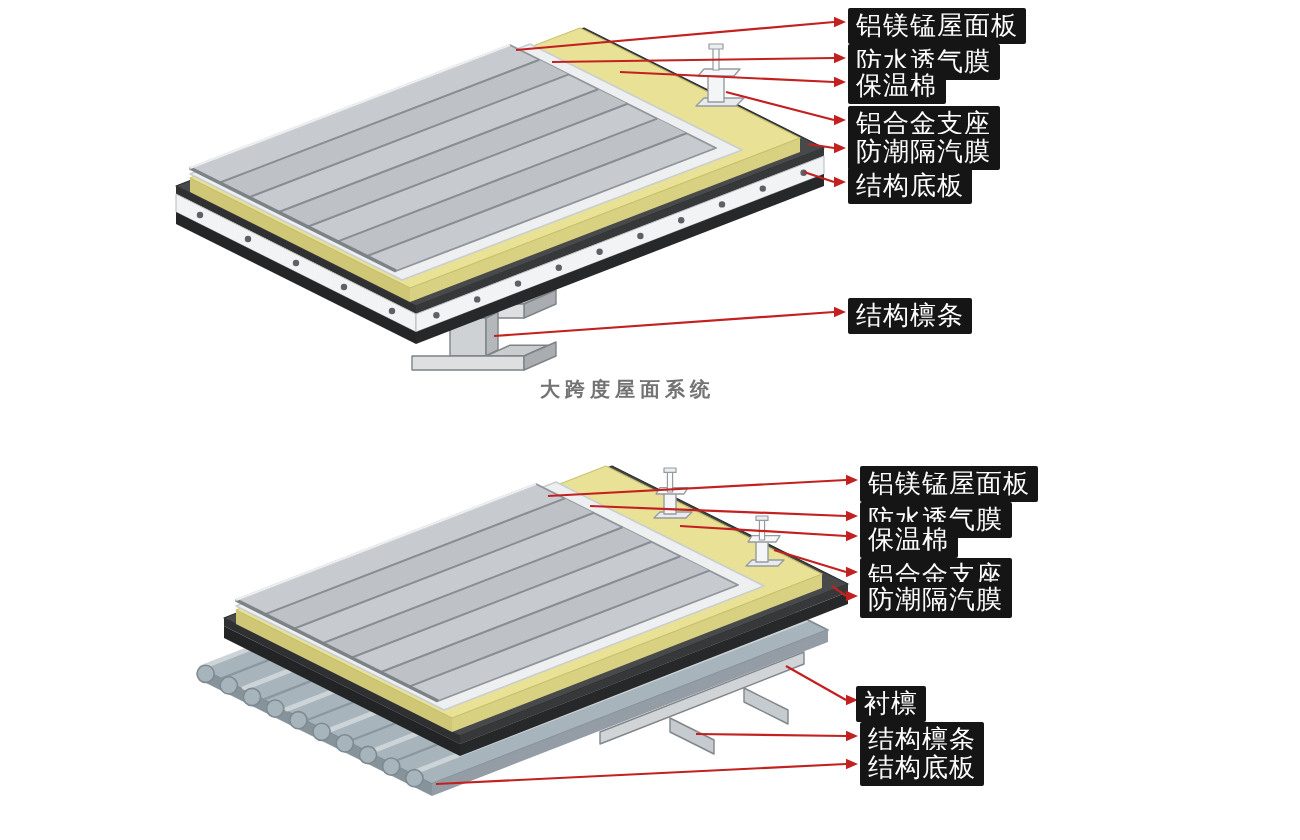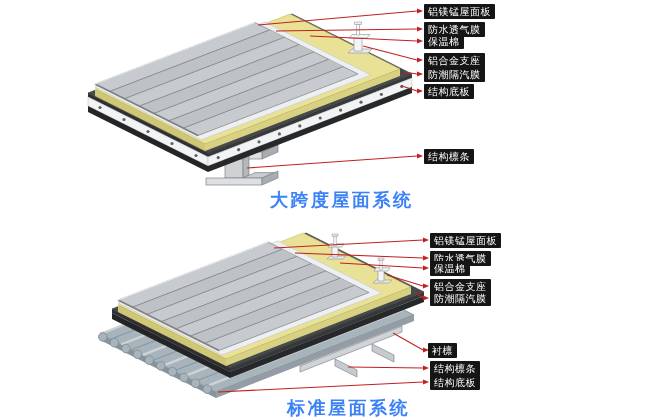--- a/index.html
+++ b/index.html
@@ -1,21 +1,21 @@
 <!DOCTYPE html>
 <html><head>
 <meta charset="utf-8">
 <style>
   html,body{margin:0;padding:0;background:#fff;}
   .canvas{position:relative;width:650px;height:420px;background:#ffffff;overflow:hidden;
           font-family:"DejaVu Sans","Liberation Sans",sans-serif;}
   .canvas svg{position:absolute;left:0;top:0;}
-  .chip{position:absolute;background:#151515;color:#ffffff;font-size:10px;line-height:1;
+  .chip{position:absolute;background:#151515;color:#ffffff;font-size:13px;line-height:1;
         padding:2.5px 4px;white-space:nowrap;border-radius:1px;letter-spacing:0.5px;}
-  .title{position:absolute;color:#3b82f6;font-weight:bold;font-size:18px;letter-spacing:2.5px;white-space:nowrap;}
+  .title{position:absolute;color:#737373;font-weight:bold;font-size:10px;letter-spacing:2.5px;white-space:nowrap;}
 </style>
 </head>
 <body>
 
 <div class="canvas">
 
 <svg width="650" height="420" viewBox="0 0 650 420">
 
   <g stroke-linejoin="round">
 
@@ -229,15 +229,14 @@
 
 <div class="chip" style="left:430px;top:233px">铝镁锰屋面板</div>
 <div class="chip" style="left:430px;top:251px">防水透气膜</div>
 <div class="chip" style="left:430px;top:261px">保温棉</div>
 <div class="chip" style="left:430px;top:279px">铝合金支座</div>
 <div class="chip" style="left:430px;top:291px">防潮隔汽膜</div>
 <div class="chip" style="left:428px;top:343px">衬檩</div>
 <div class="chip" style="left:430px;top:361px">结构檩条</div>
 <div class="chip" style="left:430px;top:375px">结构底板</div>
 
-<div class="title" style="left:287px;top:396px">标准屋面系统</div>
 
 </div>
 
 </body></html>

